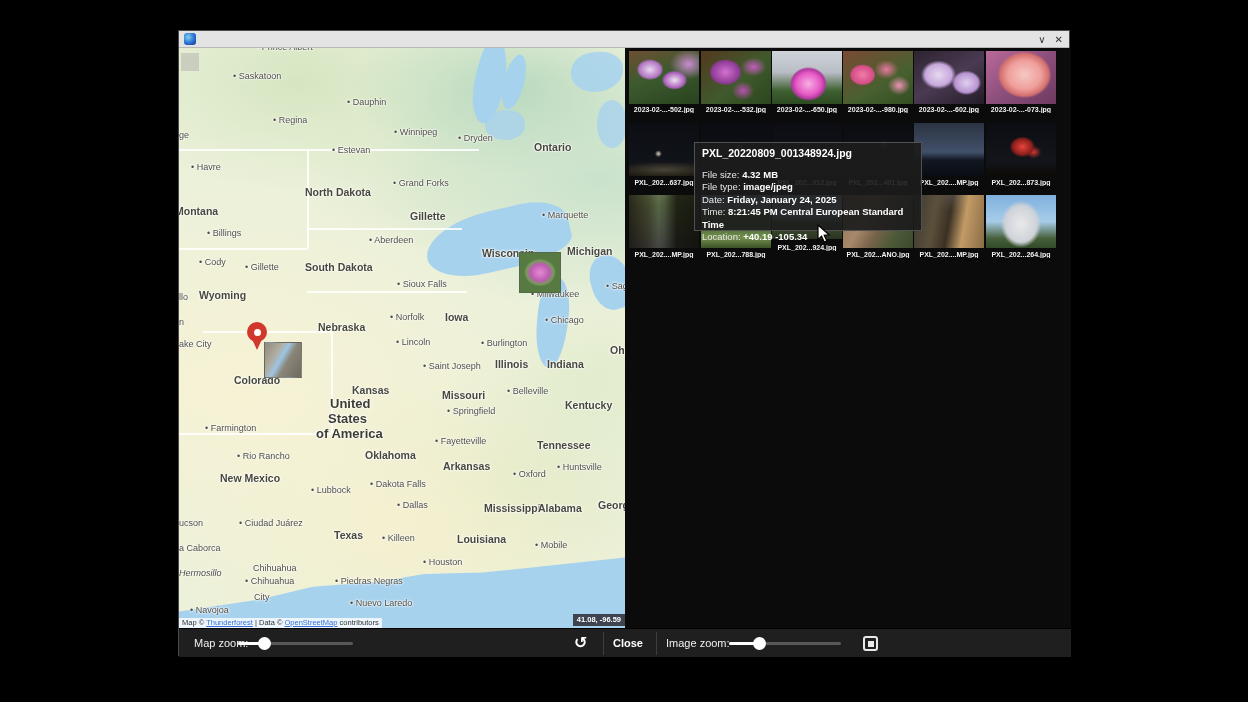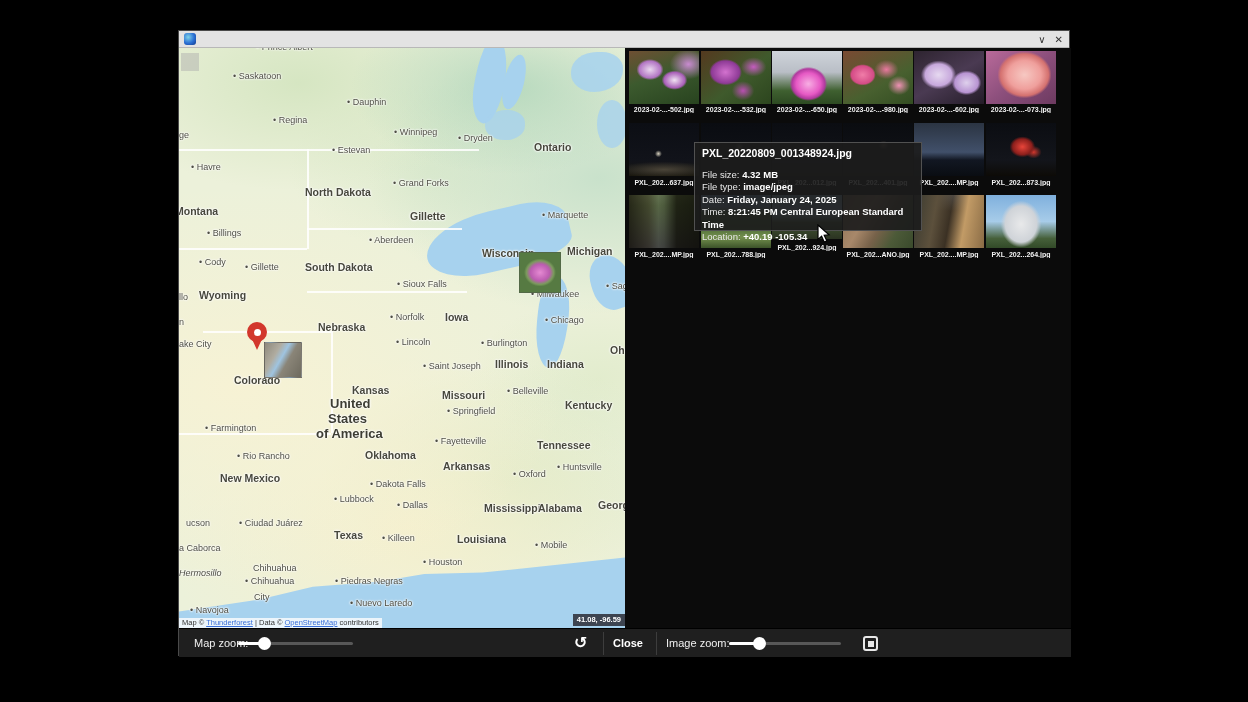--- a/index.html
+++ b/index.html
@@ -195,23 +195,23 @@
             <div class="maplabel city" style="left: 0px; top: 291px;">ake City</div>
             <div class="maplabel city b" style="left: 244px; top: 313px;">Saint Joseph</div>
             <div class="maplabel city b" style="left: 328px; top: 338px;">Belleville</div>
             <div class="maplabel city b" style="left: 268px; top: 358px;">Springfield</div>
             <div class="maplabel city b" style="left: 26px; top: 375px;">Farmington</div>
             <div class="maplabel city b" style="left: 256px; top: 388px;">Fayetteville</div>
             <div class="maplabel city b" style="left: 58px; top: 403px;">Rio Rancho</div>
             <div class="maplabel city b" style="left: 378px; top: 414px;">Huntsville</div>
             <div class="maplabel city b" style="left: 334px; top: 421px;">Oxford</div>
             <div class="maplabel city b" style="left: 191px; top: 431px;">Dakota Falls</div>
-            <div class="maplabel city b" style="left: 155px; top: 437px; margin-top: 9px;">Lubbock</div>
+            <div class="maplabel city b" style="left: 132px; top: 437px;">Lubbock</div>
             <div class="maplabel city b" style="left: 218px; top: 452px;">Dallas</div>
-            <div class="maplabel city" style="left: 0px; top: 470px; margin-left: 7px;">ucson</div>
+            <div class="maplabel city" style="left: 0px; top: 470px;">ucson</div>
             <div class="maplabel city b" style="left: 60px; top: 470px;">Ciudad Juárez</div>
             <div class="maplabel city b" style="left: 203px; top: 485px;">Killeen</div>
             <div class="maplabel city b" style="left: 356px; top: 492px;">Mobile</div>
             <div class="maplabel city" style="left: 0px; top: 495px;">a Caborca</div>
             <div class="maplabel city b" style="left: 244px; top: 509px;">Houston</div>
             <div class="maplabel city" style="left: 74px; top: 515px;">Chihuahua</div>
             <div class="maplabel city" style="left: 0px; top: 520px; font-style: italic;">Hermosillo</div>
             <div class="maplabel city b" style="left: 66px; top: 528px;">Chihuahua</div>
             <div class="maplabel city b" style="left: 156px; top: 528px;">Piedras Negras</div>
             <div class="maplabel city" style="left: 75px; top: 544px;">City</div>

